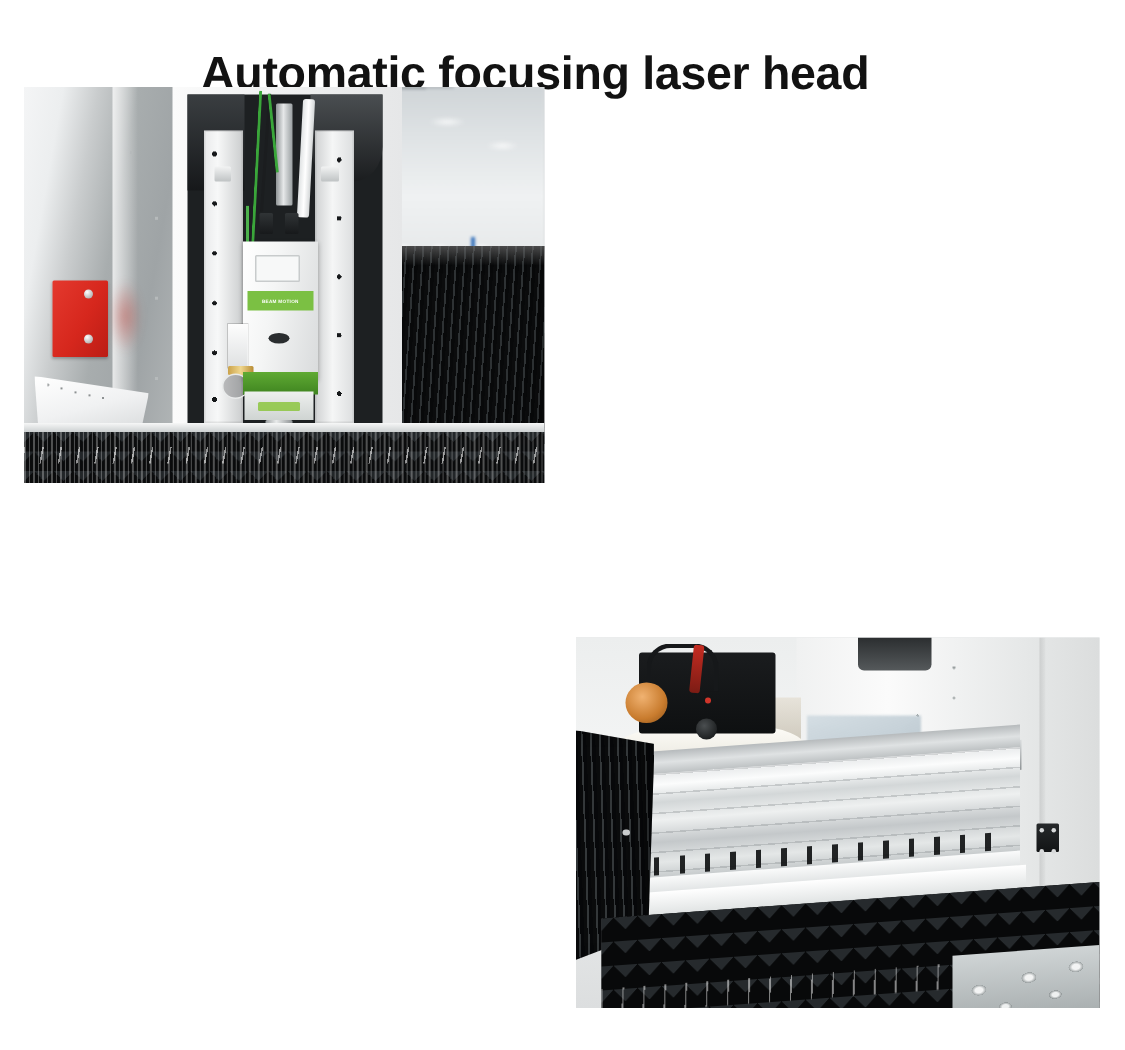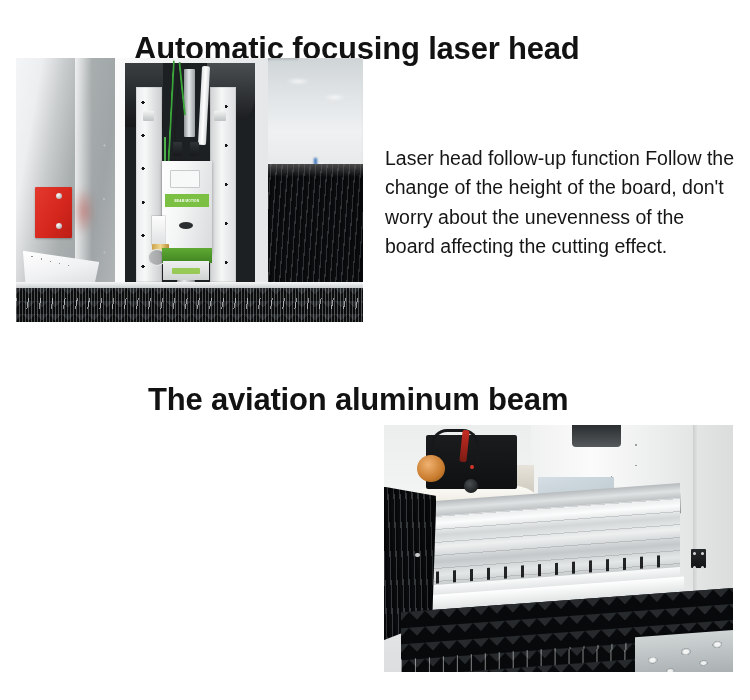--- a/index.html
+++ b/index.html
@@ -618,23 +618,21 @@
     <div class="layer p1-greenbox-lbl"></div>
     <div class="layer p1-nozzle-neck"></div>
     <div class="layer p1-nozzle-tip"></div>
 
     <div class="layer p1-bed-ledge"></div>
     <div class="layer p1-bed"></div>
     <div class="layer p1-bed-teeth"></div>
     <div class="layer p1-bed-shine"></div>
   </div>
 
-  <p class="body-text" id="para-1">Laser head follow-up function Follow the change of the height of the board, don't worry about the unevenness of the board affecting the cutting effect.</p>
-
-  <h1 class="section-title" id="title-2">The aviation aluminum beam</h1>
+
 
 
   <div class="photo" id="photo-2">
 
     <div class="layer p2-bg"></div>
     <div class="layer p2-wall"></div>
     <div class="layer p2-wall-screws"></div>
     <div class="layer p2-wall-seam"></div>
     <div class="layer p2-darkceil"></div>
     <div class="layer p2-hinge"></div>

